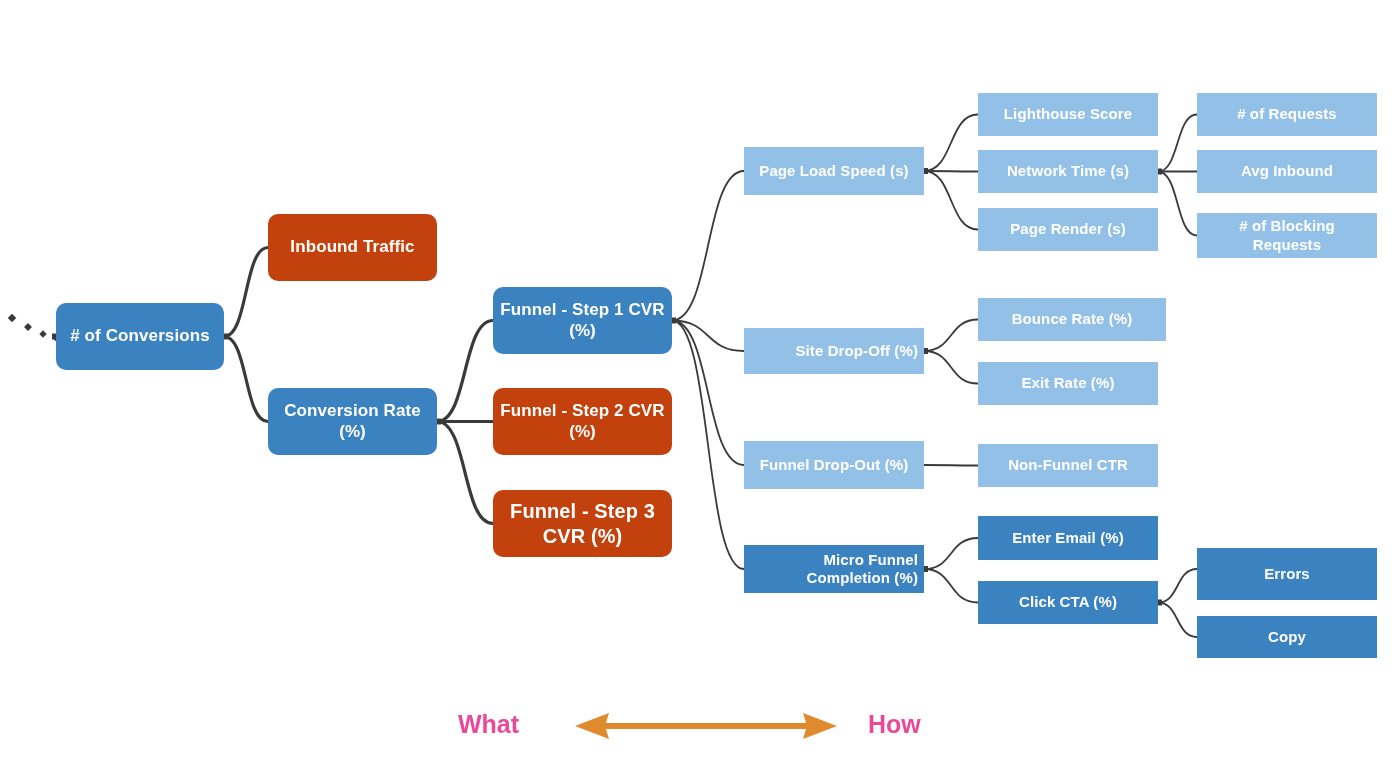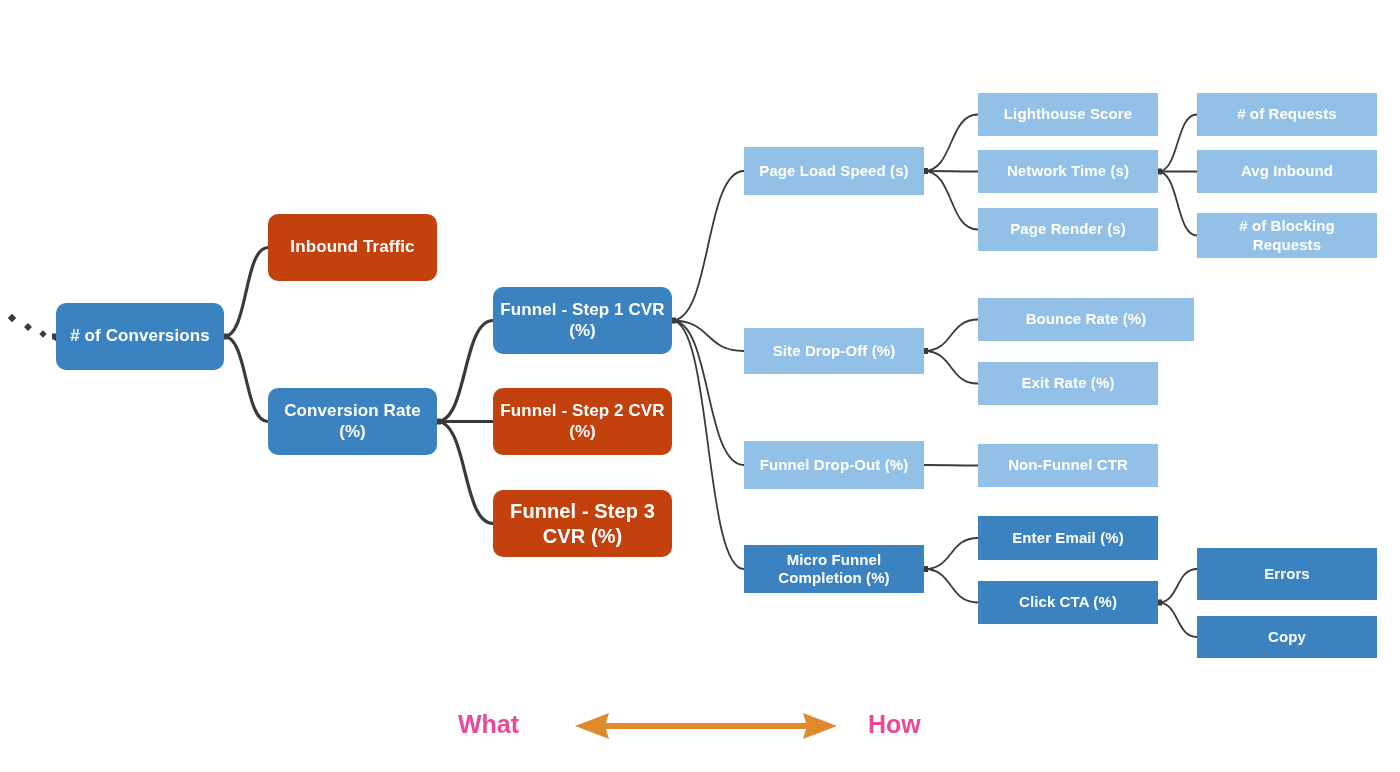--- a/index.html
+++ b/index.html
@@ -109,39 +109,39 @@
       </div>
       <div class="node rounded c-mauve" style="left: 493px; top: 388px; width: 179px; height: 67px; font-size: 17px;">
         <span>Funnel - Step 2 CVR (%)</span>
       </div>
       <div class="node rounded c-mauve" style="left: 493px; top: 490px; width: 179px; height: 67px; font-size: 20px;">
         <span>Funnel - Step 3 CVR (%)</span>
       </div>
       <div class="node sharp c-blue-light" style="left: 744px; top: 147px; width: 180px; height: 48px; font-size: 15px;">
         <span>Page Load Speed (s)</span>
       </div>
-      <div class="node sharp c-blue-light" style="left: 744px; top: 328px; width: 180px; height: 46px; font-size: 15px;">
+      <div class="node sharp c-blue-light" style="left: 744px; top: 328px; width: 180px; height: 46px; font-size: 15px; text-align: right;">
         <span>Site Drop-Off (%)</span>
       </div>
       <div class="node sharp c-blue-light" style="left: 744px; top: 441px; width: 180px; height: 48px; font-size: 15px;">
         <span>Funnel Drop-Out (%)</span>
       </div>
-      <div class="node sharp c-blue-dark" style="left: 744px; top: 545px; width: 180px; height: 48px; font-size: 15px;">
+      <div class="node sharp c-blue-dark" style="left: 744px; top: 545px; width: 180px; height: 48px; font-size: 15px; text-align: right;">
         <span>Micro Funnel Completion (%)</span>
       </div>
       <div class="node sharp c-blue-light" style="left: 978px; top: 93px; width: 180px; height: 43px; font-size: 15px;">
         <span>Lighthouse Score</span>
       </div>
       <div class="node sharp c-blue-light" style="left: 978px; top: 150px; width: 180px; height: 43px; font-size: 15px;">
         <span>Network Time (s)</span>
       </div>
       <div class="node sharp c-blue-light" style="left: 978px; top: 208px; width: 180px; height: 43px; font-size: 15px;">
         <span>Page Render (s)</span>
       </div>
-      <div class="node sharp c-blue-light" style="left: 978px; top: 298px; width: 216px; height: 43px; font-size: 15px;">
+      <div class="node sharp c-blue-light" style="left: 978px; top: 298px; width: 188px; height: 43px; font-size: 15px;">
         <span>Bounce Rate (%)</span>
       </div>
       <div class="node sharp c-blue-light" style="left: 978px; top: 362px; width: 180px; height: 43px; font-size: 15px;">
         <span>Exit Rate (%)</span>
       </div>
       <div class="node sharp c-blue-light" style="left: 978px; top: 444px; width: 180px; height: 43px; font-size: 15px;">
         <span>Non-Funnel CTR</span>
       </div>
       <div class="node sharp c-blue-dark" style="left: 978px; top: 516px; width: 180px; height: 44px; font-size: 15px;">
         <span>Enter Email (%)</span>

